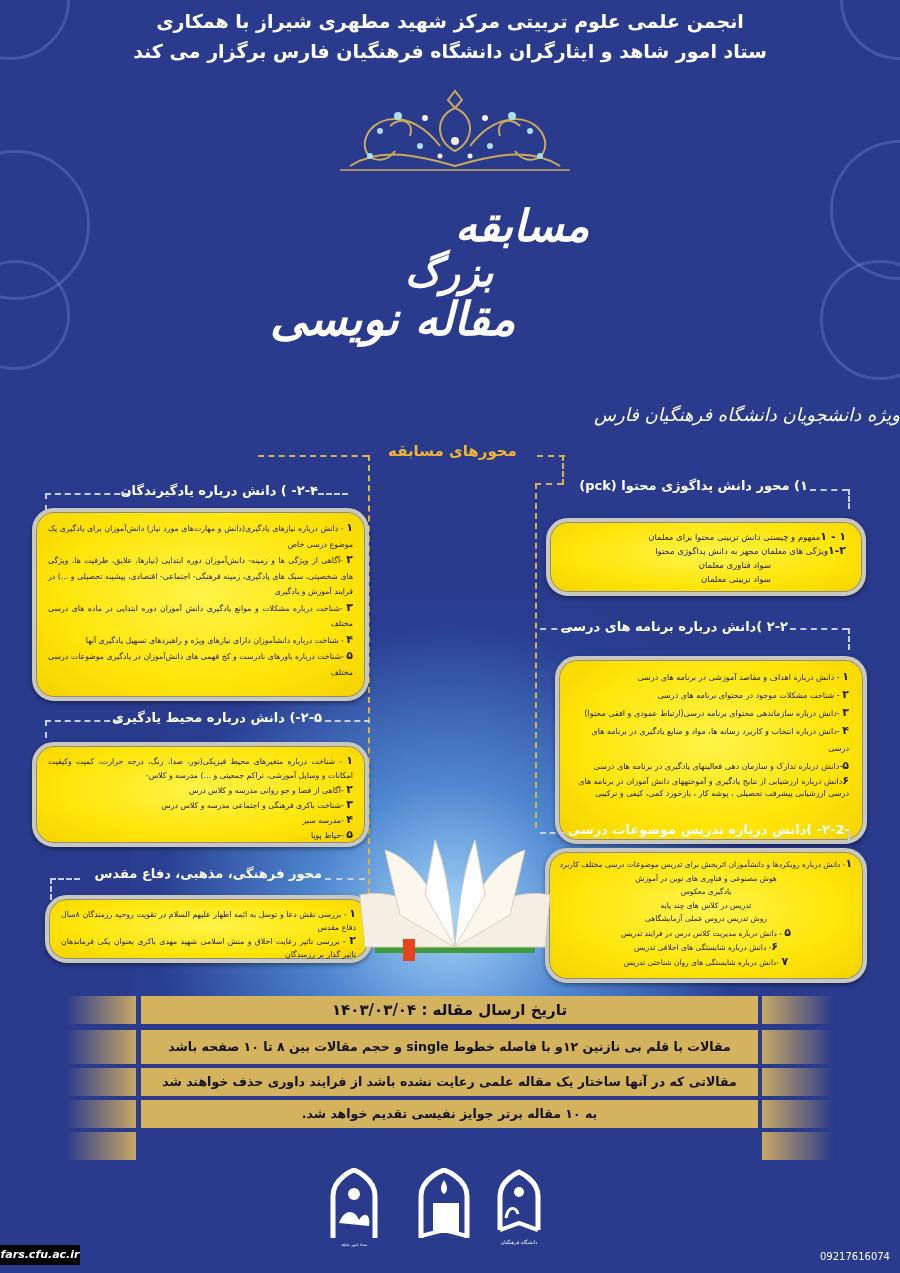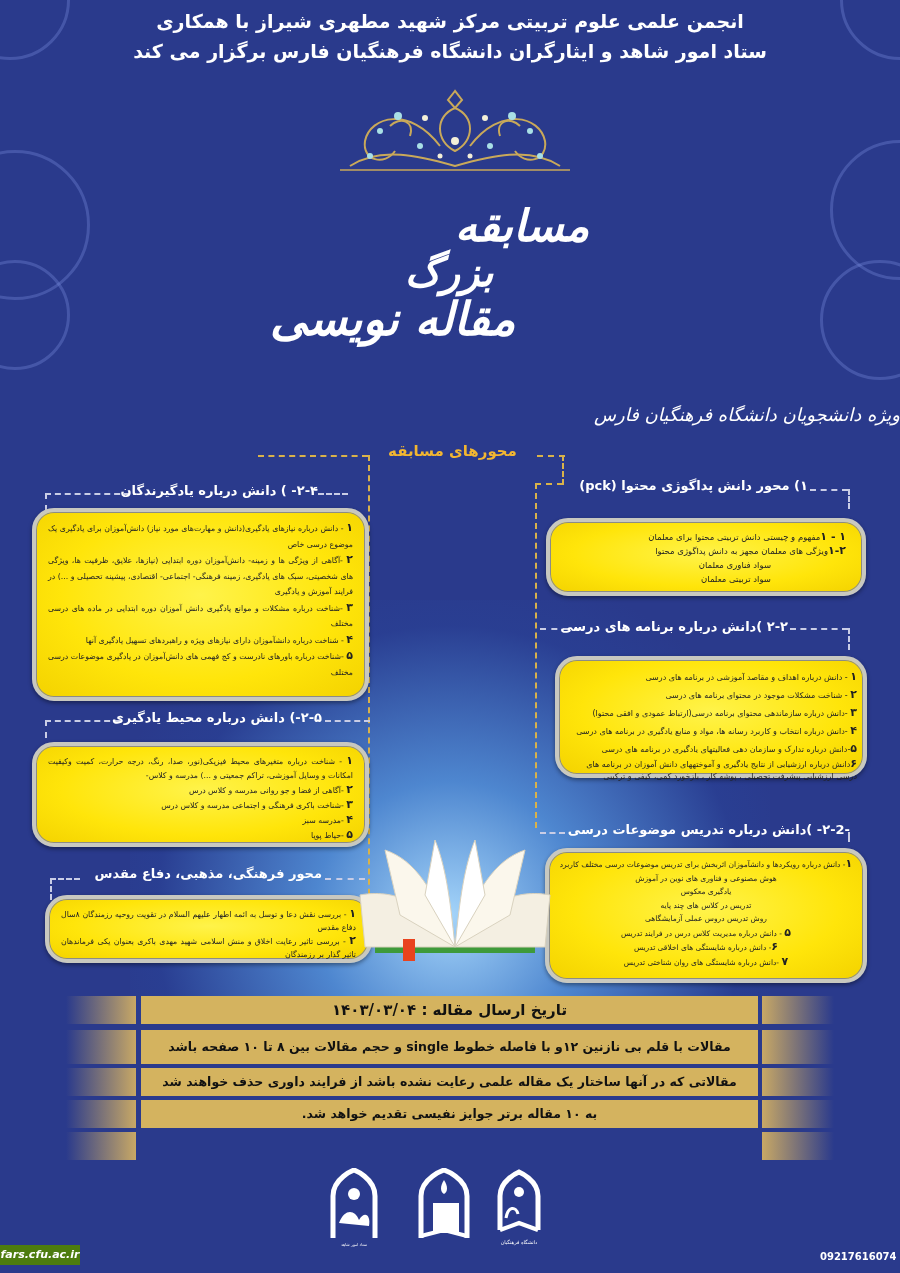--- a/index.html
+++ b/index.html
@@ -84,26 +84,26 @@
       color: #111; font-weight: bold; text-align: center;
       line-height: 28px; font-size: 13.5px;
       font-family: "DejaVu Sans", sans-serif;
       white-space: nowrap; overflow: hidden;
     }
     .logo {
       position: absolute; top: 1168px; width: 58px; height: 80px;
     }
     .site-badge {
       position: absolute; left: 0; top: 1245px; width: 80px; height: 20px;
-      background: #4d7c0f; color: #fff; font-style: italic; font-weight: bold;
+      background: #000000; color: #fff; font-style: italic; font-weight: bold;
       font-size: 11px; line-height: 20px; text-align: center; direction: ltr;
     }
     .phone {
       position: absolute; left: 820px; top: 1251px; width: 80px; font-size: 10px;
-      color: #fff; direction: ltr; text-align: left; font-weight: bold;
+      color: #fff; direction: ltr; text-align: left;
     }
   </style>
 </head>
 <body>
 
 <div class="bg-ornament" style="left:-60px; top:150px; width:150px; height:150px;"></div>
 <div class="bg-ornament" style="left:-40px; top:260px; width:110px; height:110px;"></div>
 <div class="bg-ornament" style="left:830px; top:140px; width:140px; height:140px;"></div>
 <div class="bg-ornament" style="left:820px; top:260px; width:120px; height:120px;"></div>
 <div class="bg-ornament" style="left:-50px; top:-60px; width:120px; height:120px;"></div>
@@ -164,21 +164,21 @@
   <span class="item"><span class="num">۱ - ۱</span><span>مفهوم و چیستی دانش تربیتی محتوا برای معلمان</span></span>
   <span class="item"><span class="num">۱-۲</span><span>ویژگی های معلمان مجهز به دانش پداگوژی محتوا</span></span>
   <span class="item" style="padding-right:75px;">سواد فناوری معلمان</span>
   <span class="item" style="padding-right:75px;">سواد تربیتی معلمان</span>
 </div>
 
 <div class="dash-w-h" style="left:540px; top:628px; width:40px;"></div>
 <div class="dash-w-h" style="left:790px; top:628px; width:58px;"></div>
 <div class="dash-w-v" style="left:848px; top:628px; height:22px;"></div>
 <div class="sec-title" style="right:112px; top:619px;">۲-۲ )دانش درباره برنامه های درسی</div>
-<div class="ybox" style="left:555px; top:656px; width:312px; height:122px; font-size:8px; line-height:17px; padding-right:6px; text-align:right;">
+<div class="ybox" style="left:555px; top:656px; width:312px; height:188px; font-size:8px; line-height:17px; padding-right:14px; text-align:right;">
   <span class="item"><span class="num">۱</span><span> - دانش درباره اهداف و مقاصد آموزشی در برنامه های درسی</span></span>
   <span class="item"><span class="num">۲</span><span> - شناخت مشکلات موجود در محتوای برنامه های درسی</span></span>
   <span class="item"><span class="num">۳</span><span> -دانش درباره سازماندهی محتوای برنامه درسی(ارتباط عمودی و افقی محتوا)</span></span>
   <span class="item"><span class="num">۴</span><span> -دانش درباره انتخاب و کاربرد رسانه ها، مواد و منابع یادگیری در برنامه های درسی</span></span>
   <span class="item"><span class="num">۵</span><span>-دانش درباره تدارک و سازمان دهی فعالیتهای یادگیری در برنامه های درسی</span></span>
   <span class="item" style="line-height:12px;"><span class="num">۶</span><span>دانش درباره ارزشیابی از نتایج یادگیری و آموختههای دانش آموزان در برنامه های درسی ارزشیابی پیشرفت تحصیلی ، پوشه کار ، بازخورد کمی، کیفی و ترکیبی</span></span>
 </div>
 
 <div class="dash-w-h" style="left:540px; top:832px; width:25px;"></div>
 <div class="dash-w-v" style="left:848px; top:832px; height:10px;"></div>

